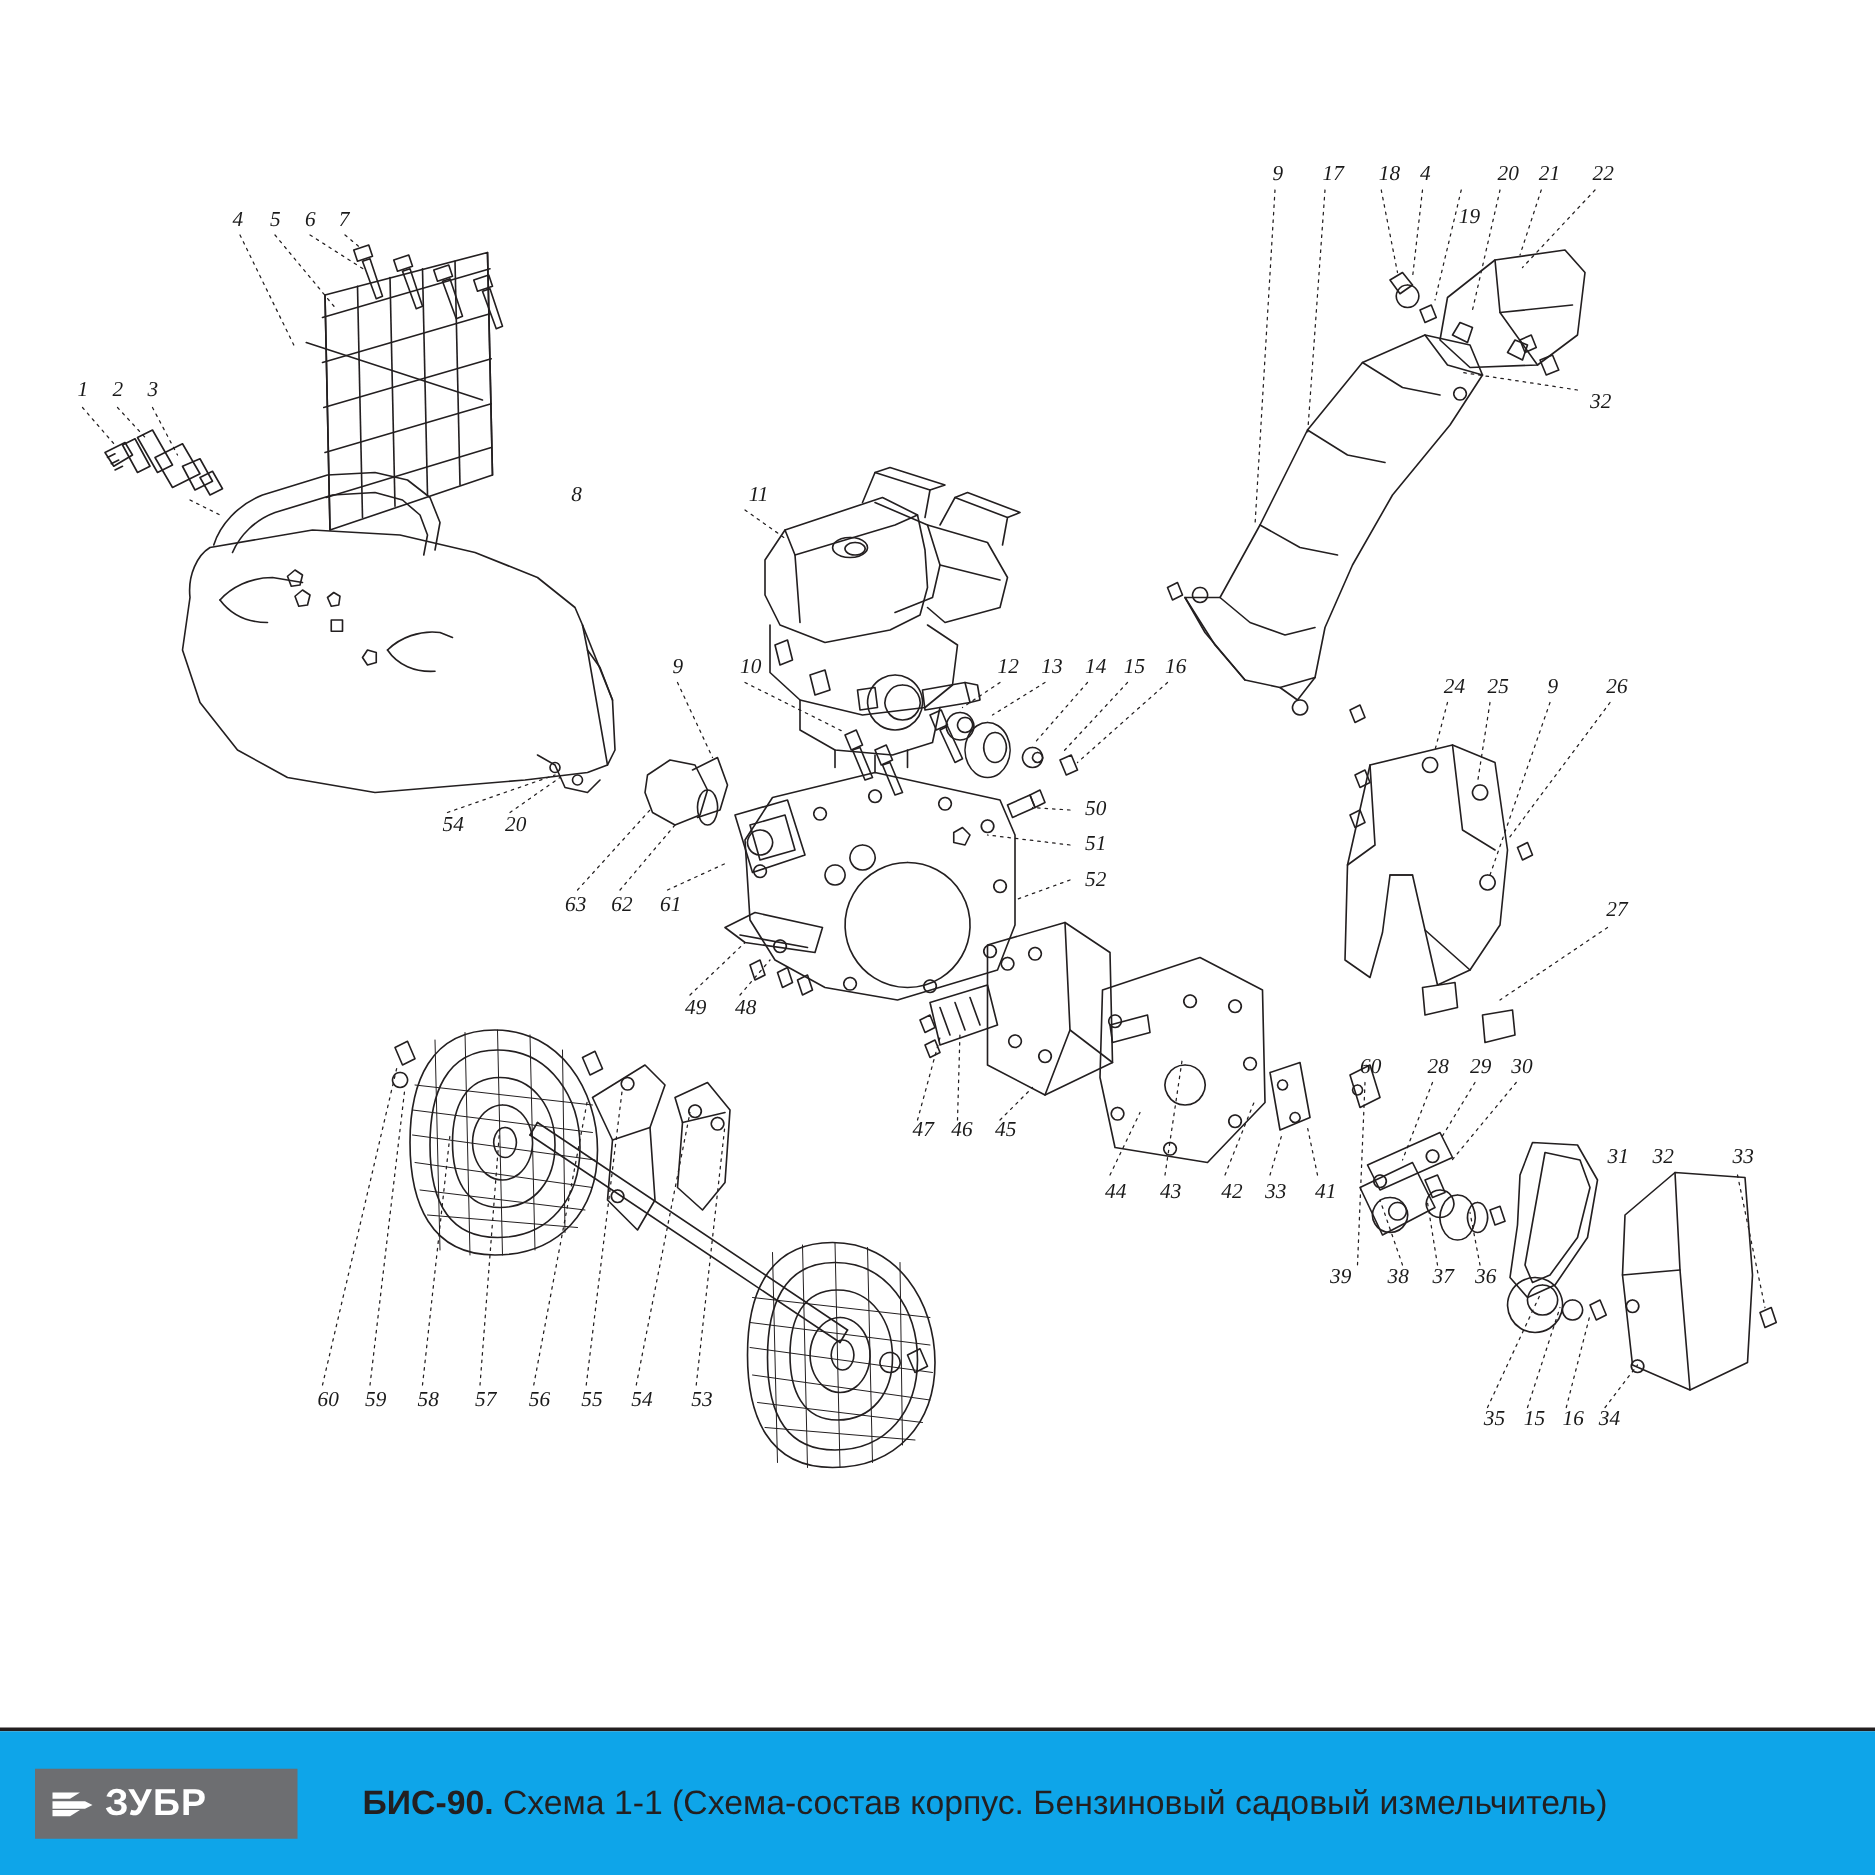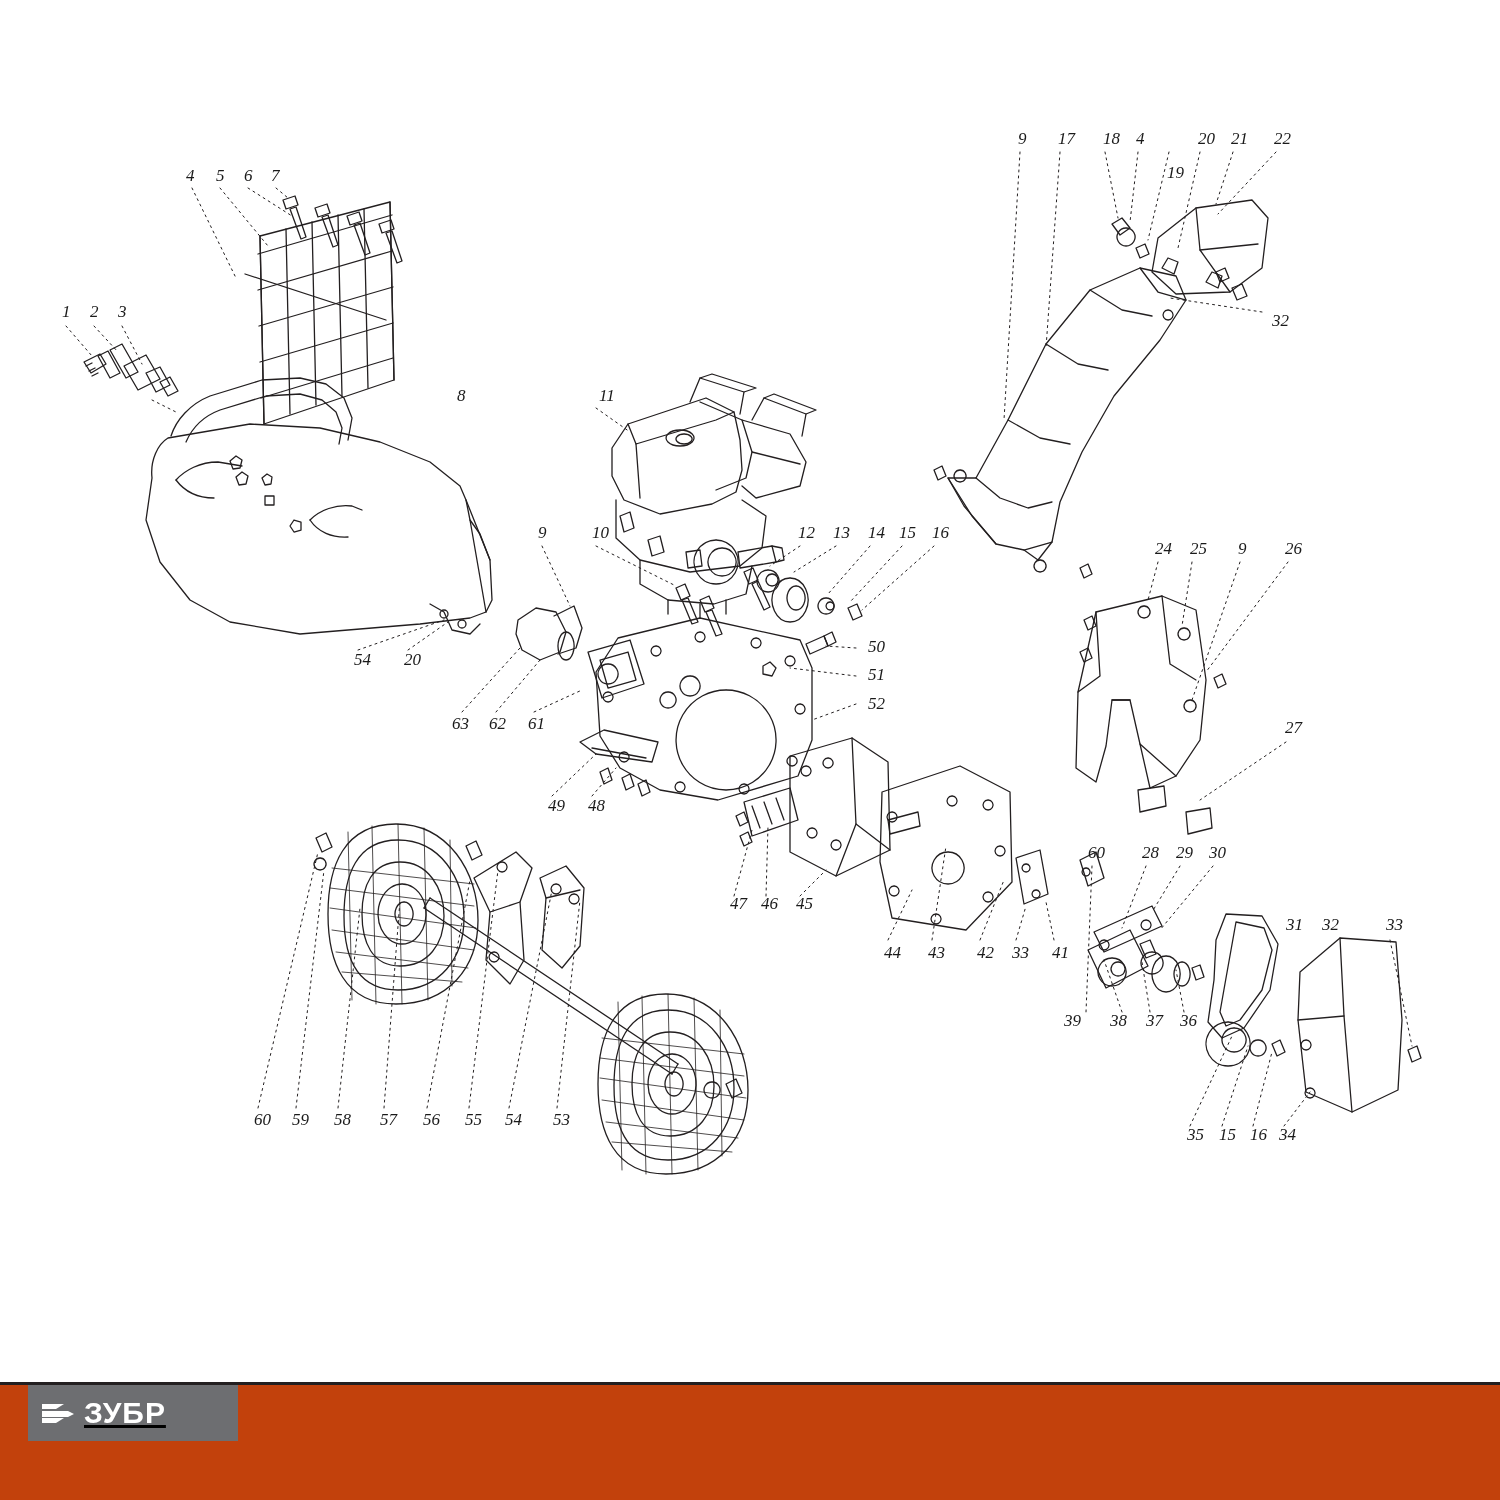--- a/index.html
+++ b/index.html
@@ -50,24 +50,23 @@
     width: 1500px;
     height: 3px;
     background: #231f20;
   }
   #footer {
     position: absolute;
     left: 0;
     top: 1385px;
     width: 1500px;
     height: 115px;
-    background: #c2410c;
+    background: #0ea5e9;
     display: flex;
-    align-items: flex-start;
-    text-decoration: underline;
+    align-items: center;
   }
   #logo {
     width: 210px;
     height: 56px;
     margin-left: 28px;
     background: #6d6e71;
     display: flex;
     align-items: center;
     justify-content: flex-start;
     flex: 0 0 auto;
@@ -576,15 +575,19 @@
           <g fill="#ffffff">
             <polygon points="4,11 26,11 18,16 4,16"></polygon>
             <polygon points="4,18 30,18 36,21 30,24 4,24"></polygon>
             <polygon points="4,26 26,26 18,21 4,21" opacity="0"></polygon>
             <polygon points="4,25 26,25 18,30 4,30"></polygon>
           </g>
         </svg>
       </span>
       <span class="logo-text">ЗУБР</span>
     </div>
+    <div id="caption">
+      <span class="model">БИС-90.</span>
+      <span>Схема 1-1 (Схема-состав корпус. Бензиновый садовый измельчитель)</span>
+    </div>
   </div>
 
 </div>
 
 </body></html>

